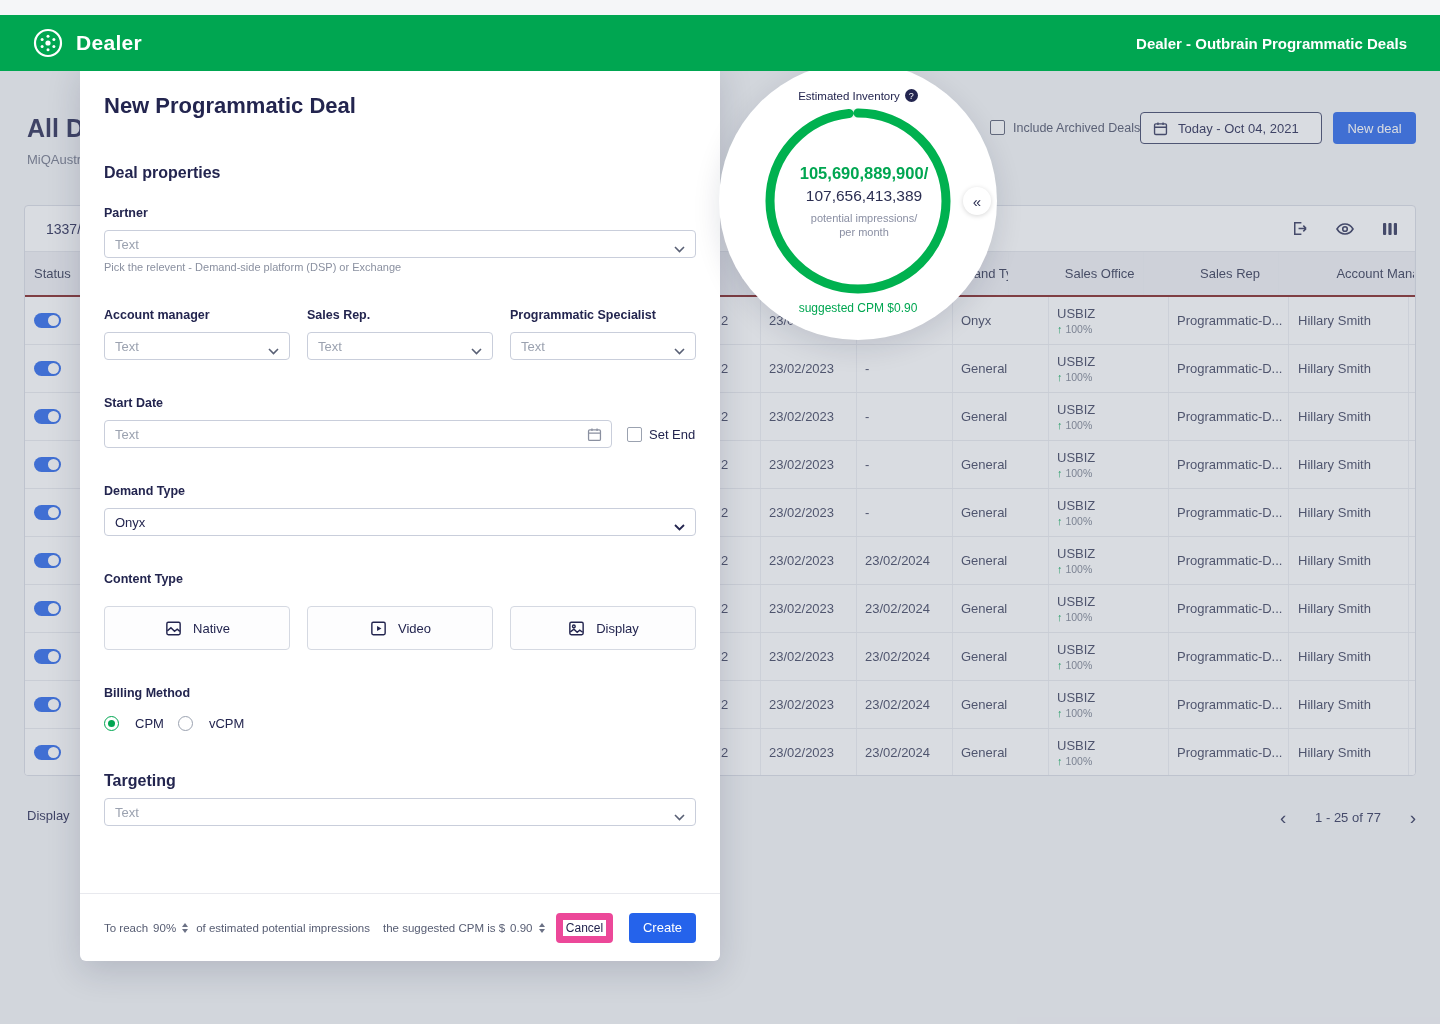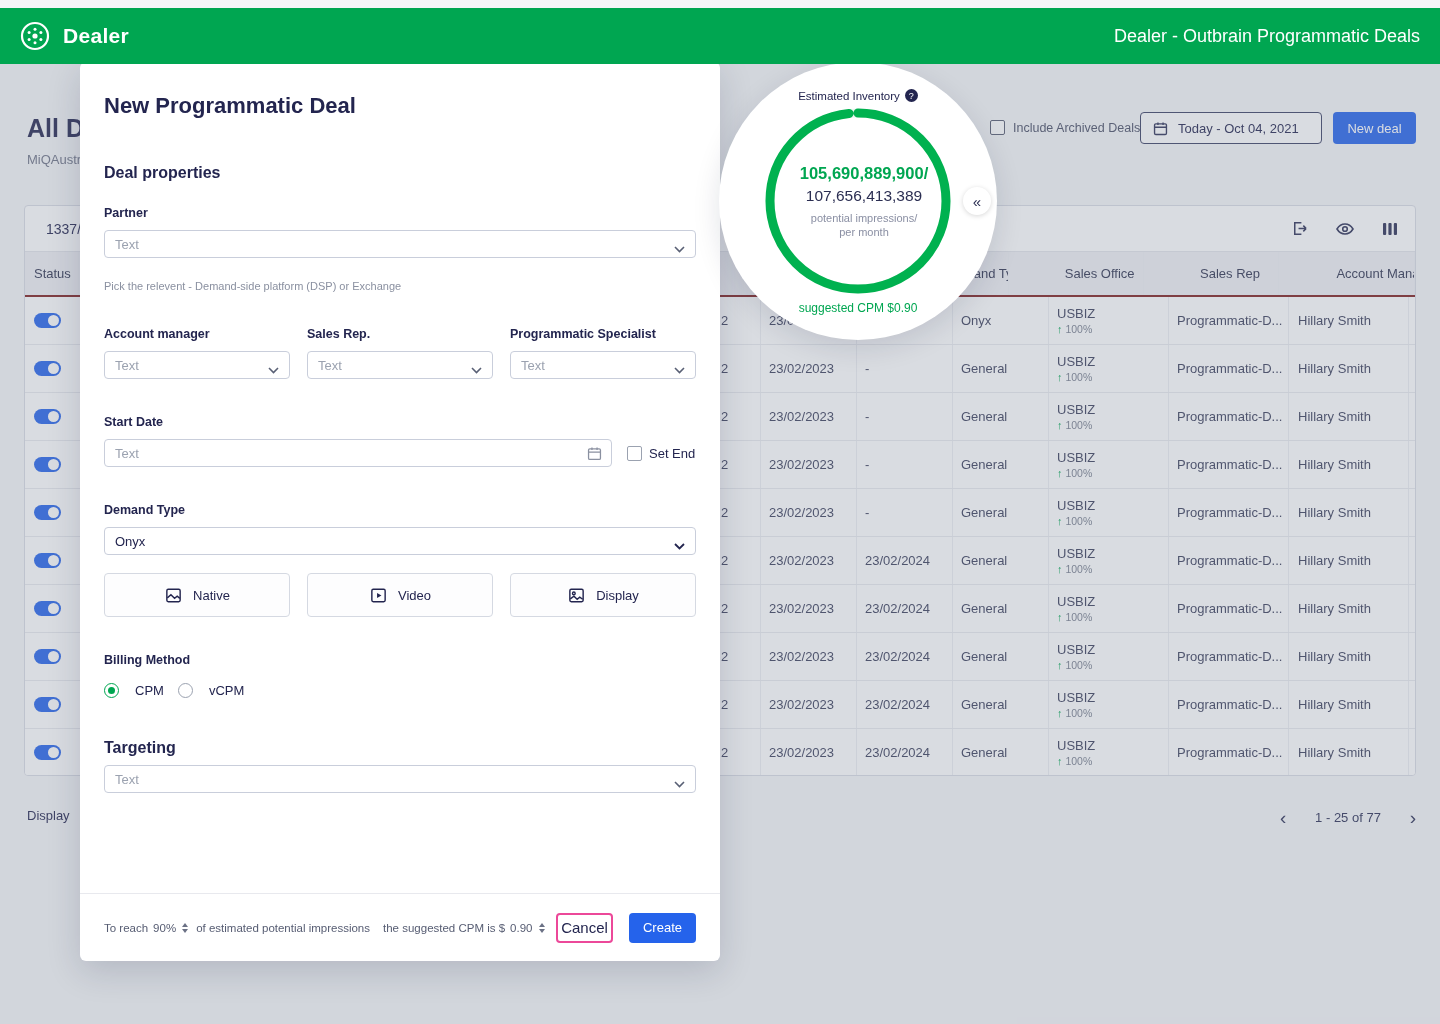--- a/index.html
+++ b/index.html
@@ -1,22 +1,22 @@
 <!DOCTYPE html>
 <html><head>
 <meta charset="utf-8">
 <style>
   * { margin:0; padding:0; box-sizing:border-box; }
   html,body { width:1440px; height:1024px; }
   body { font-family:"Liberation Sans", sans-serif; position:relative; background:#F5F6F8; overflow:hidden; color:#23254F; }
 
   
-  .topbar { position:absolute; top:8px; left:0; width:1440px; height:56px; background:#00A651; display:flex; align-items:center; padding:0 20px; z-index:50; }
+  .topbar { position:absolute; top:15px; left:0; width:1440px; height:56px; background:#00A651; display:flex; align-items:center; padding:0 33px; z-index:50; }
   .brand-txt { color:#fff; font-size:21px; font-weight:bold; margin-left:13px; letter-spacing:.3px; }
-  .topbar-right { margin-left:auto; color:#fff; font-size:18px; }
+  .topbar-right { margin-left:auto; color:#fff; font-size:15px;font-weight:bold; }
 
   
   .page { position:absolute; inset:56px 0 0 0; z-index:1; }
   .page-title { position:absolute; left:27px; top:58px; font-size:25px; font-weight:bold; color:#23254F; white-space:nowrap; }
   .page-subtitle { position:absolute; left:27px; top:96px; font-size:13px; color:#6F7487; white-space:nowrap; }
   .archived { position:absolute; left:990px; top:64px; display:flex; align-items:center; gap:8px; font-size:12.5px; color:#4A4F66; }
   .checkbox { width:15px; height:15px; border:1.6px solid #555B70; border-radius:2px; background:#fff; }
   .date-btn { position:absolute; left:1140px; top:56px; width:182px; height:32px; background:#fff; border:1px solid #3A3F63; border-radius:4px; display:flex; align-items:center; gap:9px; padding:0 11px; font-size:13px; color:#23254F; cursor:pointer; }
   .newdeal-btn { position:absolute; left:1333px; top:56px; width:83px; height:32px; background:#2563EB; color:#fff; border:none; border-radius:4px; font-size:13px; cursor:pointer; }
 
@@ -56,21 +56,21 @@
   
   .modal { position:absolute; left:80px; top:62px; width:640px; height:899px; background:#fff; border-radius:6px; box-shadow:0 10px 34px rgba(20,24,60,.16); z-index:20; padding:0 24px; }
   .m-title { margin-top:31px; font-size:22px; font-weight:bold; color:#23254F; }
   .m-section { font-size:16px; font-weight:bold; color:#23254F; }
   .sec-deal { margin-top:45px; }
   .m-label { font-size:12.5px; font-weight:bold; color:#23254F; height:16px; }
   .lbl-partner { margin-top:24px; }
   .select { position:relative; margin-top:8px; height:28px; border:1px solid #C9CEDB; border-radius:4px; display:flex; align-items:center; padding:0 30px 0 10px; font-size:13px; color:#9BA2B0; cursor:pointer; background:#fff; }
   .select.filled { color:#23254F; }
   .select .chev { position:absolute; right:10px; top:10px; }
-  .helper { margin-top:22px; font-size:11px; color:#8A90A0; height:14px; }
+  .helper { margin-top:3px; font-size:11px; color:#8A90A0; height:14px; }
   .row3 { display:flex; gap:17px; margin-top:33px; }
   .row3 > div { width:186px; }
   .startrow { margin-top:8px; display:flex; align-items:center; }
   .input { position:relative; width:508px; height:28px; border:1px solid #C9CEDB; border-radius:4px; display:flex; align-items:center; padding:0 30px 0 10px; font-size:13px; color:#9BA2B0; }
   .input .cal { position:absolute; right:8px; top:5px; }
   .setend { display:flex; align-items:center; gap:7px; margin-left:15px; font-size:13px; color:#23254F; }
   .mt36 { margin-top:36px; }
   .content-row { display:flex; gap:17px; margin-top:18px;justify-content:center; }
   .ct-btn { width:186px; height:44px; border:1px solid #D5D9E2; border-radius:4px; background:#FDFDFE; display:flex; align-items:center; justify-content:center; gap:10px; font-size:13px; color:#23254F; cursor:pointer; }
   .radios { display:flex; align-items:center; gap:14px; margin-top:14px; }
@@ -82,21 +82,21 @@
   .lbl-geo { margin-top:16px; }
   .m-footer { position:absolute; left:0; right:0; bottom:0; height:68px; border-top:1px solid #E8E9EE; display:flex; align-items:center; padding:0 24px; border-radius:0 0 10px 10px; background:#fff; }
   .f-text { display:flex; align-items:center; font-size:11.5px; color:#565C72; }
   .f-text .seg { margin-right:5px; }
   .f-gap { margin-left:8px; }
   .stepper { display:inline-flex; flex-direction:column; gap:2px; margin:0 8px 0 1px; cursor:pointer; }
   .stepper i { width:0; height:0; border-left:3.5px solid transparent; border-right:3.5px solid transparent; display:block; }
   .stepper .up { border-bottom:4px solid #6B7185; }
   .stepper .down { border-top:4px solid #6B7185; }
   .f-btns { margin-left:auto; display:flex; gap:16px; }
-  .btn-cancel { width:57px; height:30px; background:#fff; border:2px solid #ec4899; border-radius:4px; font-size:15px; color:#23254F; cursor:pointer; }
+  .btn-cancel { width:57px; height:30px; background:#fff; border:7px solid #ec4899; border-radius:4px; font-size:12px; color:#23254F; cursor:pointer; }
   .btn-create { width:67px; height:30px; background:#2563EB; border:none; border-radius:4px; font-size:13px; color:#fff; cursor:pointer; }
 
   
   .inv { position:absolute; left:719px; top:62px; width:278px; height:278px; background:#fff; border-radius:50%; box-shadow:0 8px 28px rgba(20,24,60,.12); z-index:25; }
   .inv-title { position:absolute; top:27px; left:0; right:0; text-align:center; font-size:11.5px; color:#23254F; display:flex; align-items:center; justify-content:center; gap:5px; }
   .info-badge { width:13px; height:13px; border-radius:50%; background:#23254F; color:#fff; font-size:9px; display:inline-flex; align-items:center; justify-content:center; cursor:pointer; }
   .inv svg.ring-svg { position:absolute; left:41px; top:41px; }
   .inv-center { position:absolute; left:12px; right:0; top:102px; text-align:center; }
   .inv-num { font-size:16.5px; font-weight:bold; color:#00A651; }
   .inv-den { margin-top:4px; font-size:15.5px; color:#2B2E52; }
@@ -478,20 +478,21 @@
   <div class="m-label mt36">Demand Type</div>
   <div class="select filled">
     <span>Onyx</span>
     <span class="chev">
       <svg width="11" height="7" viewBox="0 0 11 7" fill="none" stroke="#23254F" stroke-width="1.8">
           <path d="M1 1l4.5 4.5L10 1"></path>
         </svg>
     </span>
   </div>
 
+  <div class="m-label mt36">Content Type</div>
   <div class="content-row">
     <div class="ct-btn">
       <span style="display:inline-flex;">
         <svg width="19" height="19" viewBox="0 0 20 20" fill="none" stroke="#23254F" stroke-width="1.5">
           <rect x="3" y="3.5" width="14" height="13" rx="1.5"></rect>
             <path d="M3.5 12.5l3.8-3.3 3.8 3.8 2.8-2.3 2.8 2.3"></path>
         </svg>
       </span>
       <span>Native</span>
     </div>

